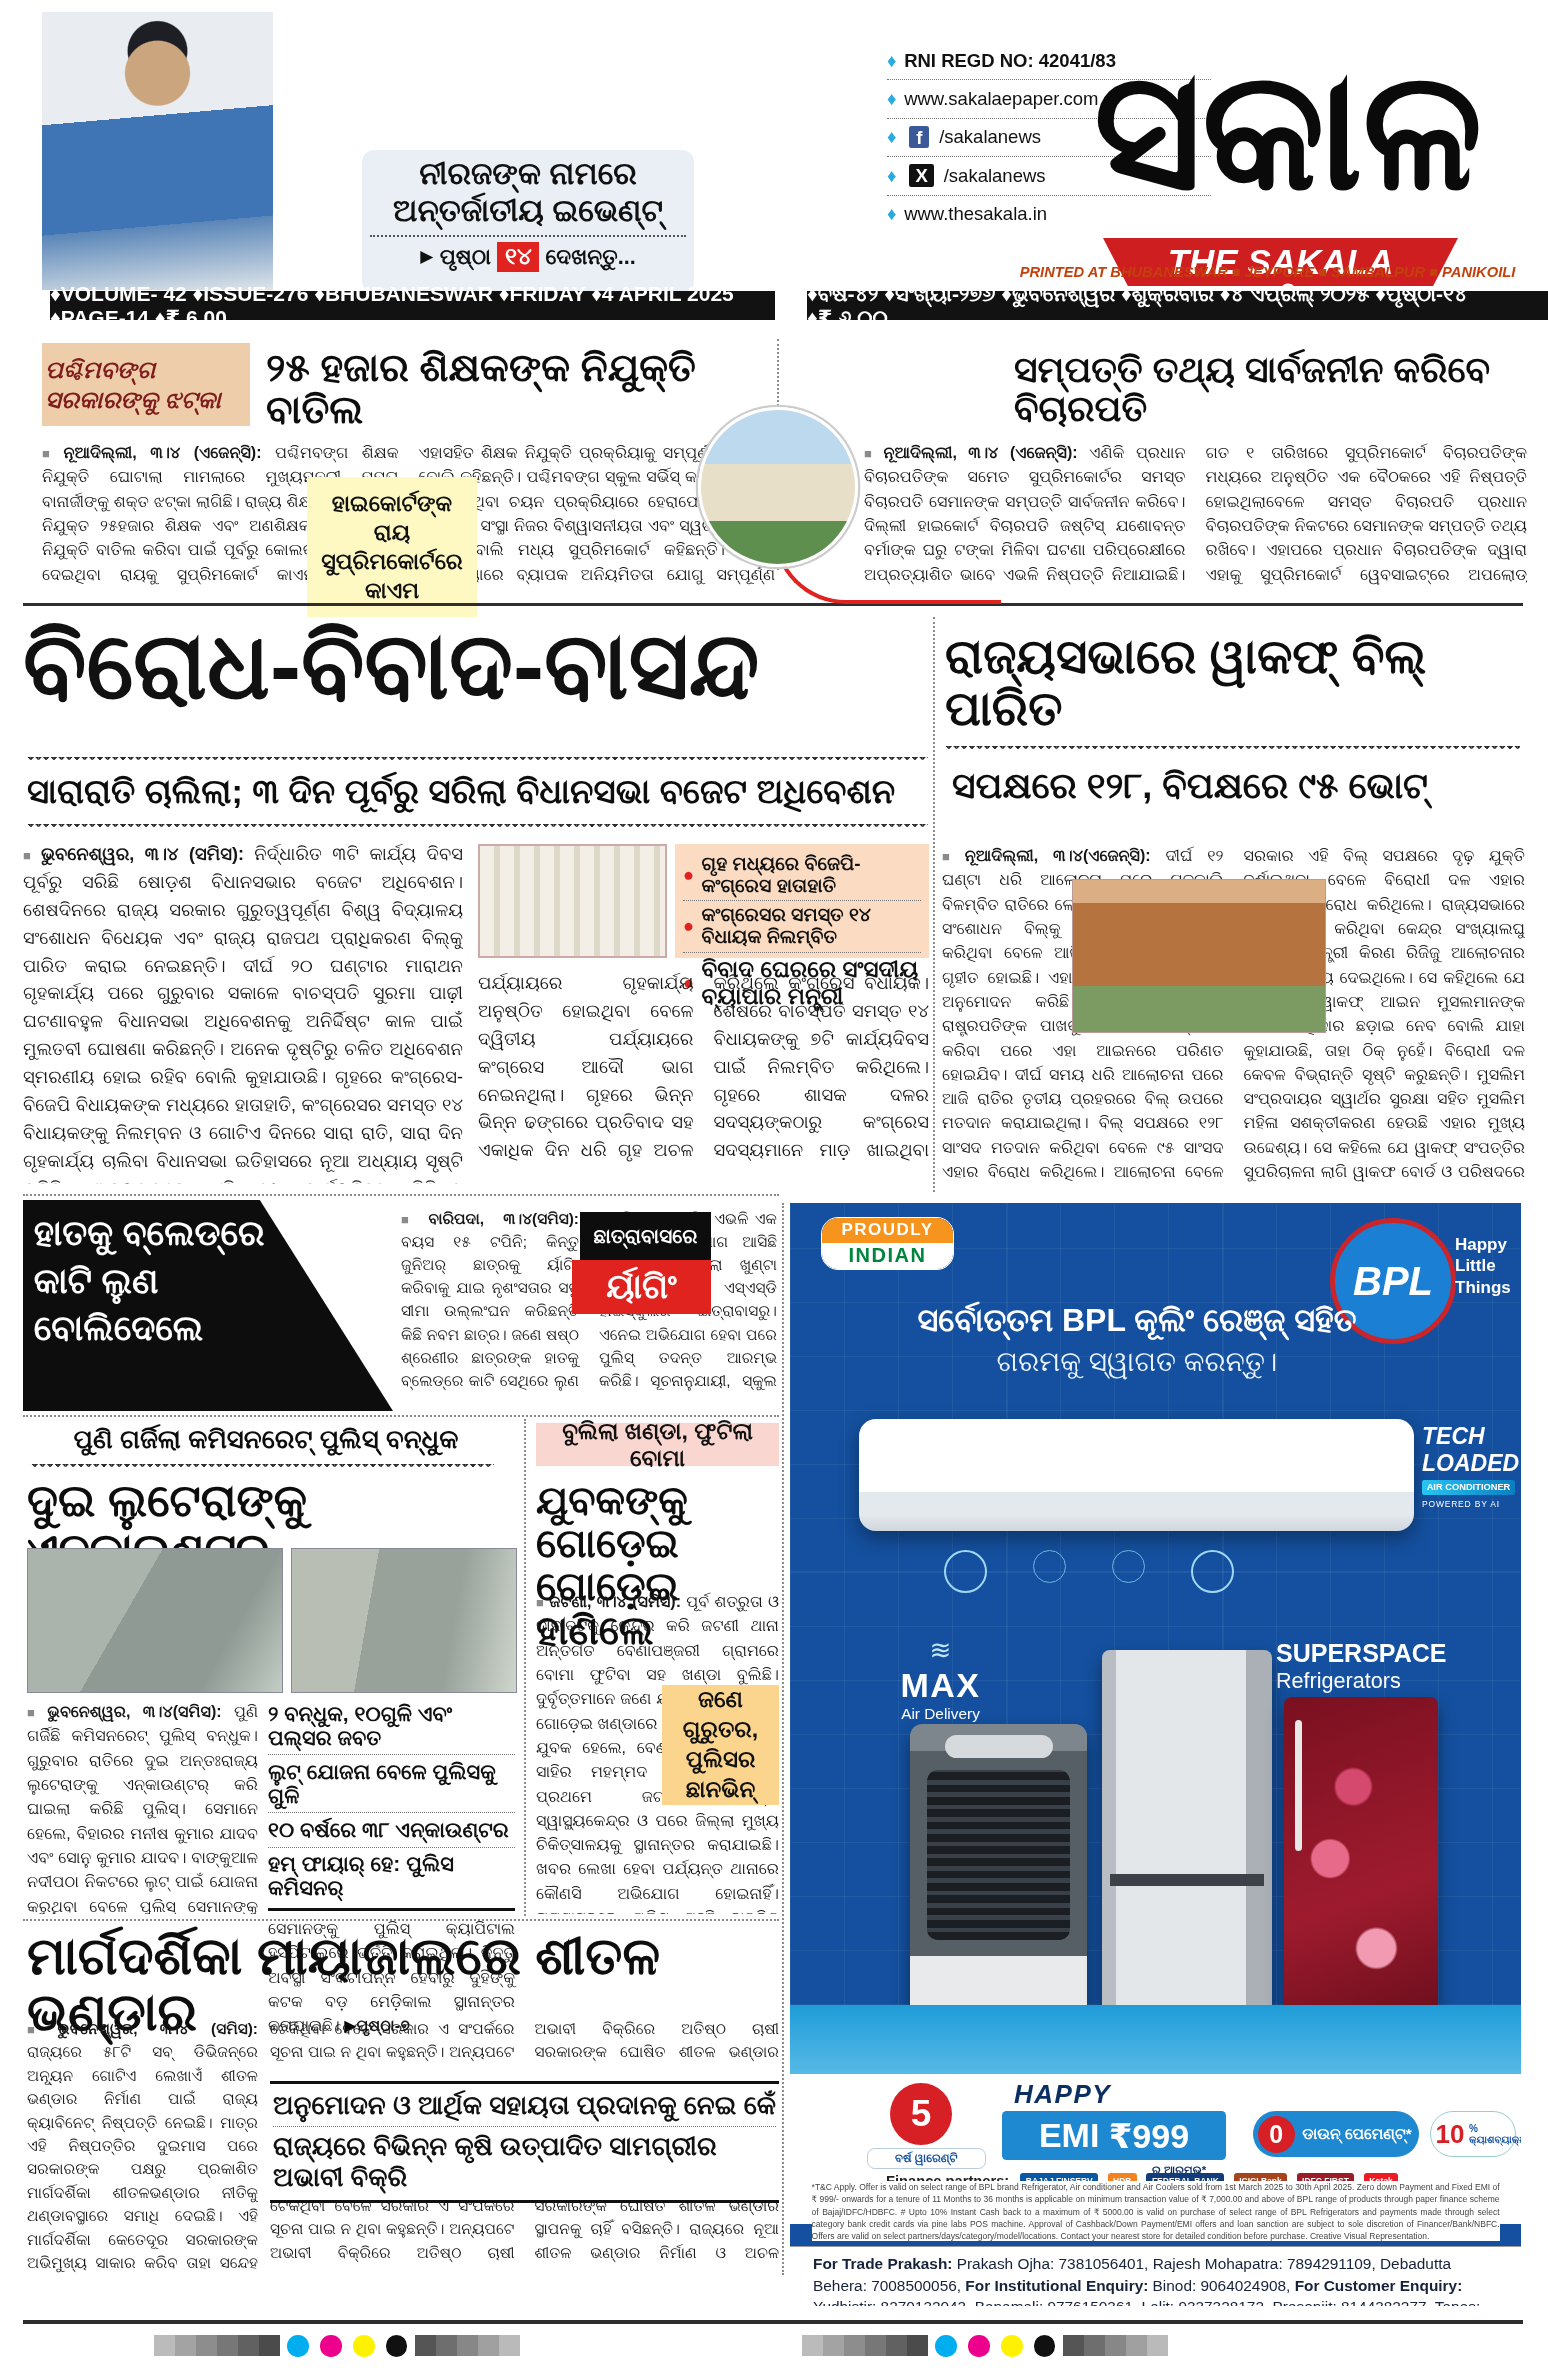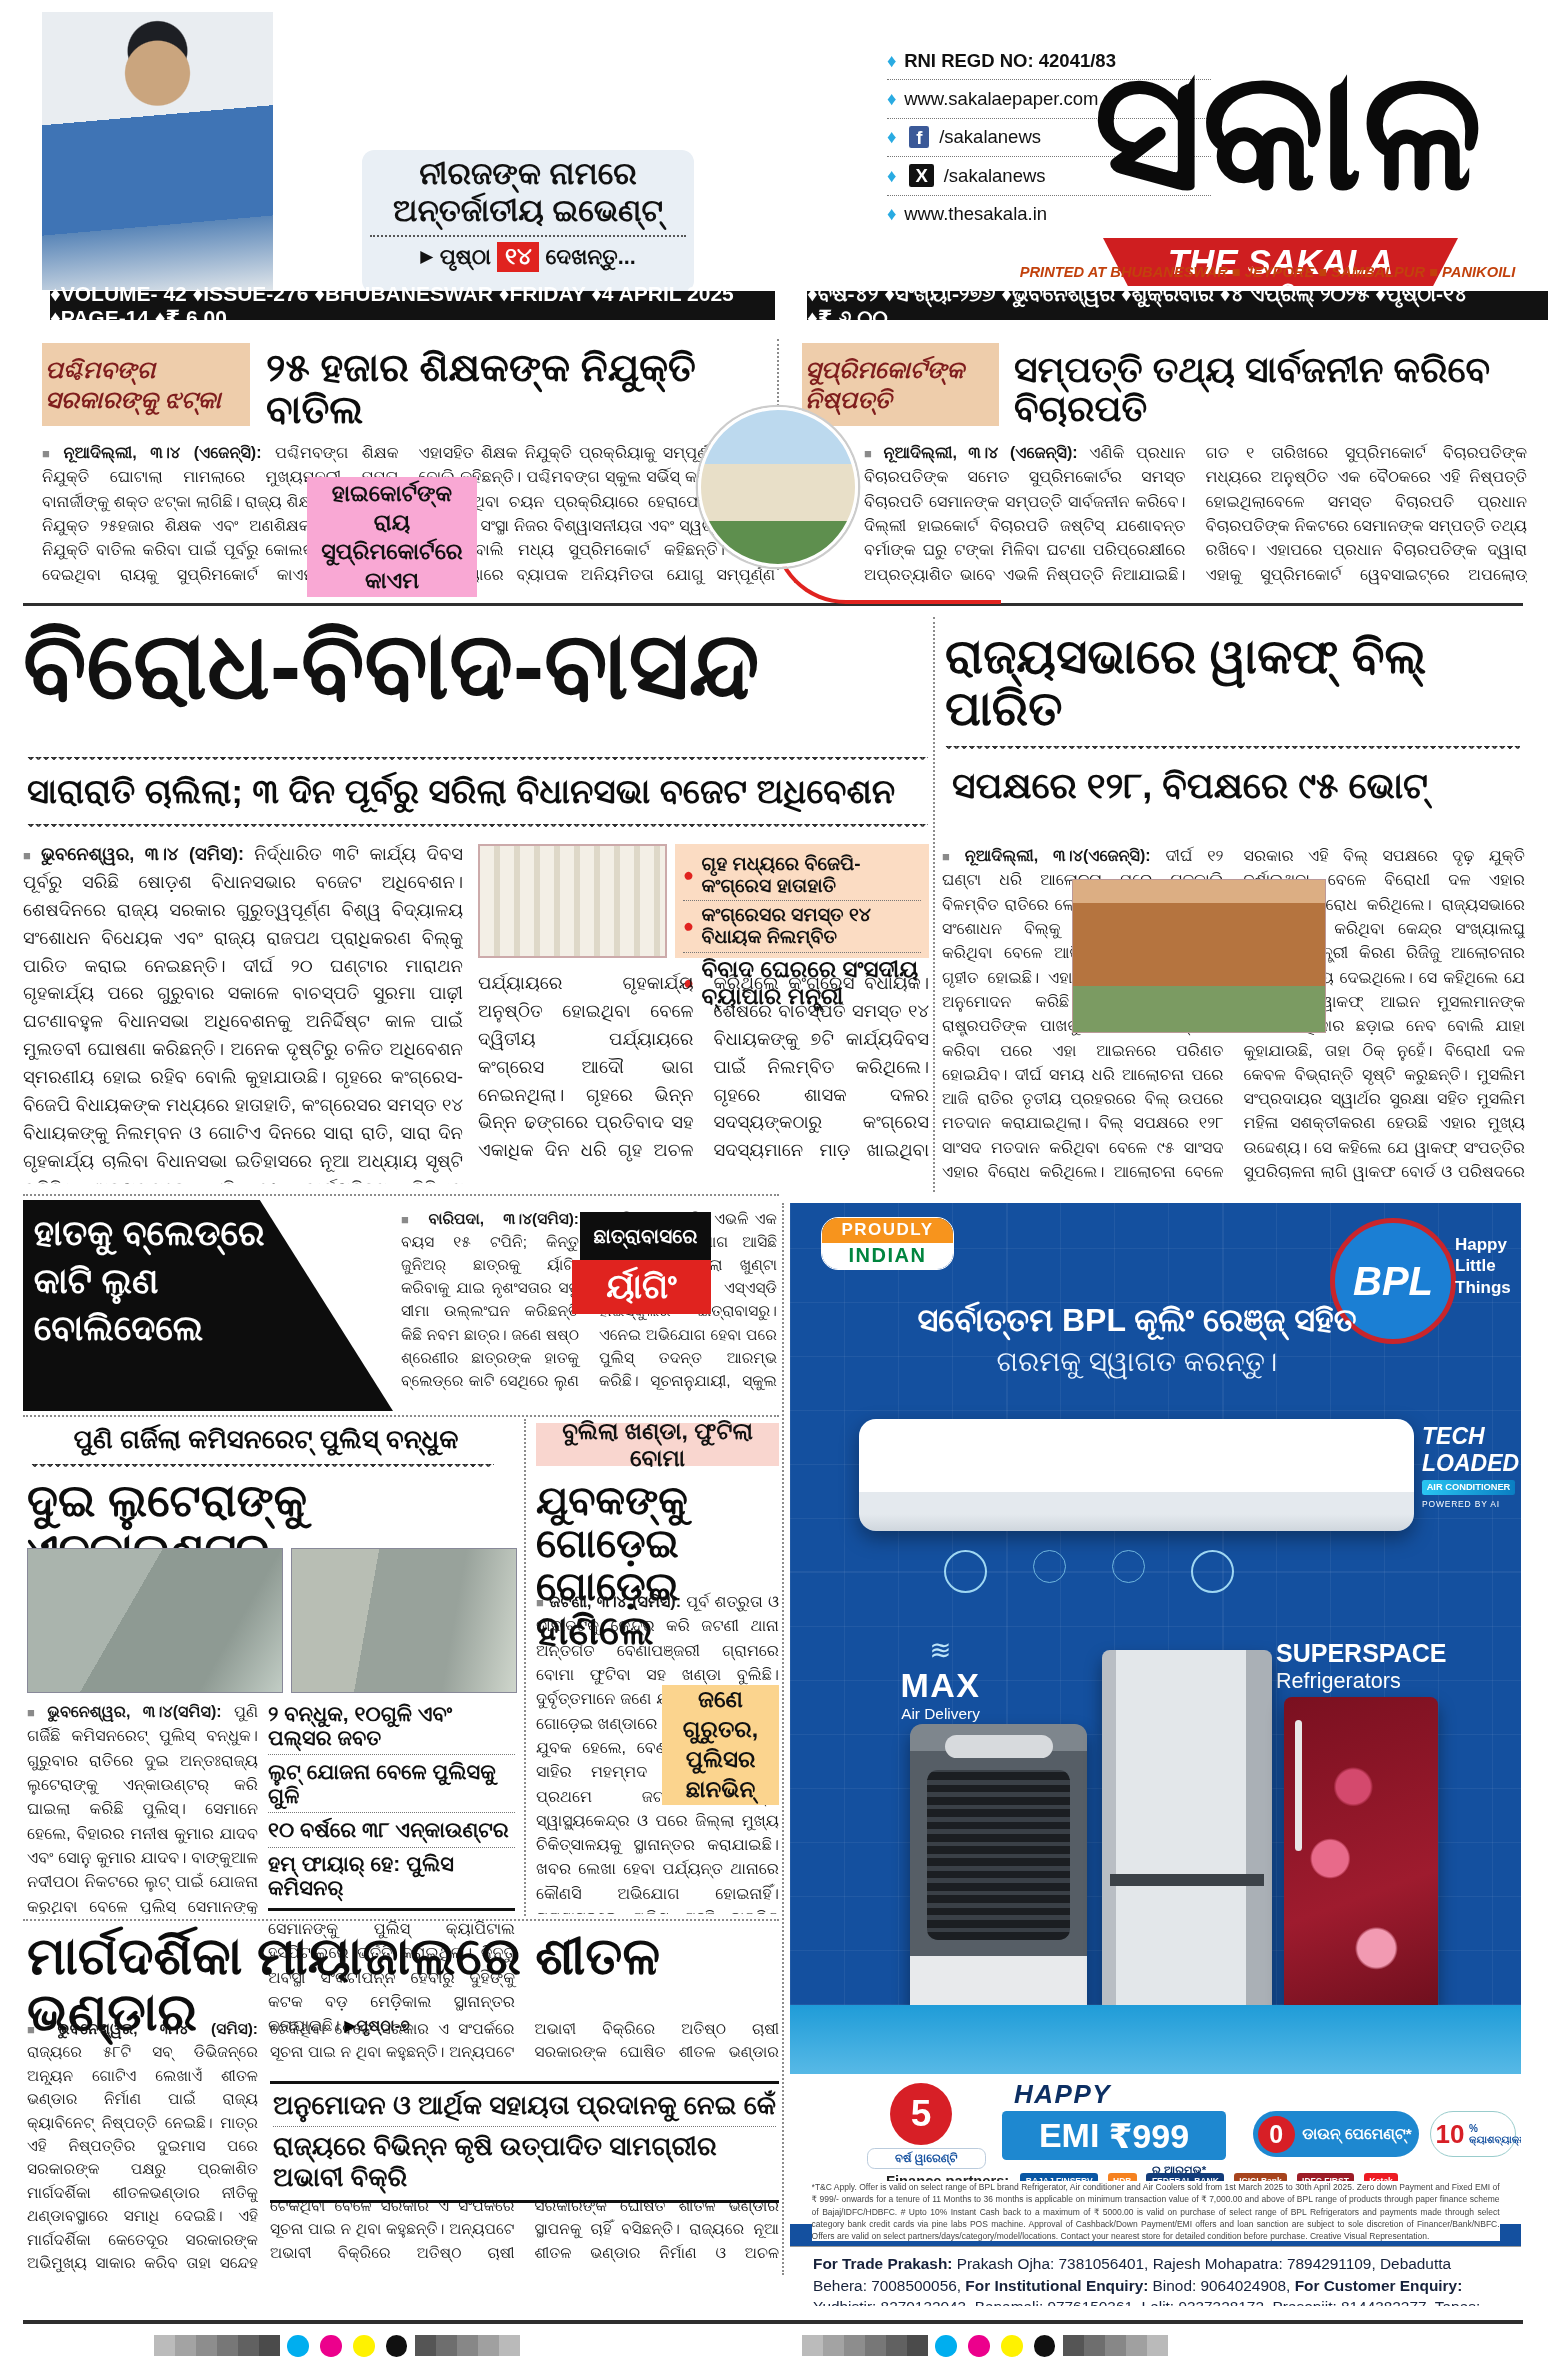--- a/index.html
+++ b/index.html
@@ -82,23 +82,22 @@
   <div class="abs infobar" style="left:807px;top:291px;width:742px;height:29px;font-size:21px;">♦ବର୍ଷ-୪୨  ♦ସଂଖ୍ୟା-୨୭୬  ♦ଭୁବନେଶ୍ୱର  ♦ଶୁକ୍ରବାର  ♦୪ ଏପ୍ରିଲ୍ ୨୦୨୫  ♦ପୃଷ୍ଠା-୧୪  ♦₹.୬.୦୦</div>
 
   <div class="abs kick" style="left:42px;top:343px;width:208px;height:83px;font-size:24px;padding:3.1px;box-sizing:border-box;">ପଶ୍ଚିମବଙ୍ଗ ସରକାରଙ୍କୁ ଝଟ୍କା</div>
   <div class="abs headline" style="left:266px;top:347px;width:509px;font-size:39px;">୨୫ ହଜାର ଶିକ୍ଷକଙ୍କ ନିଯୁକ୍ତି ବାତିଲ</div>
   <div class="abs body-txt c2 jc hidden-ovf" style="left:42px;top:441px;width:733px;height:154px;">
     <span class="sq">■</span><span class="dl">ନୂଆଦିଲ୍ଲୀ, ୩।୪ (ଏଜେନ୍ସି):</span>
     <span>ପଶ୍ଚିମବଙ୍ଗ ଶିକ୍ଷକ ନିଯୁକ୍ତି ଘୋଟାଲା ମାମଲାରେ ମୁଖ୍ୟମନ୍ତ୍ରୀ ମମତା ବାନାର୍ଜୀଙ୍କୁ ଶକ୍ତ ଝଟ୍କା ଲାଗିଛି। ରାଜ୍ୟ ଶିକ୍ଷା ବୋର୍ଡ ଦ୍ୱାରା ନିଯୁକ୍ତ ୨୫ହଜାର ଶିକ୍ଷକ ଏବଂ ଅଣଶିକ୍ଷକ କର୍ମଚାରୀଙ୍କ ନିଯୁକ୍ତି ବାତିଲ କରିବା ପାଇଁ ପୂର୍ବରୁ କୋଲକାତା ହାଇକୋର୍ଟ ଦେଇଥିବା ରାୟକୁ ସୁପ୍ରିମକୋର୍ଟ କାଏମ୍ ରଖିଛନ୍ତି। ଏହାସହିତ ଶିକ୍ଷକ ନିଯୁକ୍ତି ପ୍ରକ୍ରିୟାକୁ ସମ୍ପୂର୍ଣ୍ଣ କଳୁଷିତ ବୋଲି କହିଛନ୍ତି। ପଶ୍ଚିମବଙ୍ଗ ସ୍କୁଲ ସର୍ଭିସ୍ କମିସନ ଦ୍ୱାରା କରାଯାଇଥିବା ଚୟନ ପ୍ରକ୍ରିୟାରେ ହେରାଫେରି କରାଯିବା ସହିତ ଏହି</span>
     <span>ସଂସ୍ଥା ନିଜର ବିଶ୍ୱାସନୀୟତା ଏବଂ ସ୍ୱଚ୍ଛତା ନଷ୍ଟ କରିଛି ବୋଲି ମଧ୍ୟ ସୁପ୍ରିମକୋର୍ଟ କହିଛନ୍ତି। ଚୟନ ପ୍ରକ୍ରିୟାରେ ବ୍ୟାପକ ଅନିୟମିତତା ଯୋଗୁ ସମ୍ପୂର୍ଣ୍ଣ ଚୟନ ପ୍ରକ୍ରିୟାକୁ ତ୍ରୁଟିପୂର୍ଣ୍ଣ ଘୋଷଣା କରିବା ଠିକ୍ ଥିଲା। ଶିକ୍ଷକ ନିଯୁକ୍ତି ନେଇ ହାଇକୋର୍ଟ ଦେଇଥିବା ରାୟ ବିରୋଧରେ ରାଜ୍ୟ ସରକାର ସୁପ୍ରିମକୋର୍ଟର ଦ୍ୱାରସ୍ଥ ହୋଇଥିଲେ। ହାଇକୋର୍ଟଙ୍କ ରାୟ ଦ୍ୱାରା ଅନେକ ଲୋକ ଜୀବିକା ହରାଇବେ ଦର୍ଶାଇ ରାଜ୍ୟ ସରକାର</span>
     
   </div>
-  <div class="abs boxlabel" style="left:307px;top:477px;width:170px;height:120px;background:#f9a8d4;font-size:22.4px;line-height:1.3;padding:4.6px;box-sizing:border-box;">ହାଇକୋର୍ଟଙ୍କ ରାୟ ସୁପ୍ରିମକୋର୍ଟରେ କାଏମ</div>
-
-  <div class="abs kick" style="left:802px;top:343px;width:197px;height:83px;font-size:24px;padding:3.1px;box-sizing:border-box;">ସୁପ୍ରିମକୋର୍ଟଙ୍କ ନିଷ୍ପତ୍ତି</div>
+  <div class="abs boxlabel" style="left:307px;top:477px;width:170px;height:140px;background:#fef9c3;font-size:22.4px;line-height:1.3;padding:4.6px;box-sizing:border-box;">ହାଇକୋର୍ଟଙ୍କ ରାୟ ସୁପ୍ରିମକୋର୍ଟରେ କାଏମ</div>
+
   <div class="abs headline" style="left:1014px;top:351px;width:517px;font-size:36px;">ସମ୍ପତ୍ତି ତଥ୍ୟ ସାର୍ବଜନୀନ କରିବେ ବିଚାରପତି</div>
   <div class="abs body-txt c2 jc hidden-ovf" style="left:864px;top:441px;width:663px;height:154px;">
     <span class="sq">■</span><span class="dl">ନୂଆଦିଲ୍ଲୀ, ୩।୪ (ଏଜେନ୍ସି):</span>
     <span>ଏଣିକି ପ୍ରଧାନ ବିଚାରପତିଙ୍କ ସମେତ ସୁପ୍ରିମକୋର୍ଟର ସମସ୍ତ ବିଚାରପତି ସେମାନଙ୍କ ସମ୍ପତ୍ତି ସାର୍ବଜନୀନ କରିବେ। ଦିଲ୍ଲୀ ହାଇକୋର୍ଟ ବିଚାରପତି ଜଷ୍ଟିସ୍ ଯଶୋବନ୍ତ ବର୍ମାଙ୍କ ଘରୁ ଟଙ୍କା ମିଳିବା ଘଟଣା ପରିପ୍ରେକ୍ଷୀରେ ଅପ୍ରତ୍ୟାଶିତ ଭାବେ ଏଭଳି ନିଷ୍ପତ୍ତି ନିଆଯାଇଛି। ଗତ ୧ ତାରିଖରେ ସୁପ୍ରିମକୋର୍ଟ ବିଚାରପତିଙ୍କ ମଧ୍ୟରେ ଅନୁଷ୍ଠିତ ଏକ ବୈଠକରେ ଏହି ନିଷ୍ପତ୍ତି ହୋଇଥିଲାବେଳେ ସମସ୍ତ ବିଚାରପତି ପ୍ରଧାନ ବିଚାରପତିଙ୍କ ନିକଟରେ ସେମାନଙ୍କ ସମ୍ପତ୍ତି ତଥ୍ୟ ରଖିବେ। ଏହାପରେ ପ୍ରଧାନ ବିଚାରପତିଙ୍କ</span>
     <span>ଦ୍ୱାରା ଏହାକୁ ସୁପ୍ରିମକୋର୍ଟ ୱେବସାଇଟ୍‌ରେ ଅପଲୋଡ୍ କରାଯିବ ବୋଲି କୁହାଯାଇଛି। ସୁପ୍ରିମକୋର୍ଟ ବିଚାରପତିମାନଙ୍କ ସ୍ୱଚ୍ଛତାକୁ ସୁନିଶ୍ଚିତ କରିବା ଲାଗି ଏହି ପଦକ୍ଷେପ ନିଆଯାଇଛି। ମିଳିଥିବା ସୂଚନା ଅନୁସାରେ ଏପ୍ରିଲ ୧ରେ ଅନୁଷ୍ଠିତ ପୂର୍ଣ୍ଣକୋର୍ଟ ବୈଠକରେ ବିଚାରପତିମାନେ ଭାରତର ପ୍ରଧାନ ବିଚାରପତିଙ୍କ ନିକଟରେ ସେମାନଙ୍କର ସମ୍ପତ୍ତି ପ୍ରକାଶ କରିବାକୁ ନିଷ୍ପତ୍ତି ନେଇଥିଲେ। ଏହି ବୈଠକରେ ଯେଉଁ ନିଷ୍ପତ୍ତି ହୋଇଥିଲା ତାହାର ଏକ ନକଲ ମଧ୍ୟ ସାର୍ବଜନୀନ କରାଯାଇଛି। ଉଲ୍ଲେଖଯୋଗ୍ୟ ଯେ, ଏବେ ସୁପ୍ରିମକୋର୍ଟ ବିଚାରପତିଙ୍କ ସଂଖ୍ୟା ୩୩ ରହିଛି।</span>
   </div>
 
   <div class="abs" style="left:698px;top:407px;width:154px;height:154px;border-radius:50%;border:3.9px solid #fff;box-shadow:0 0 0 2.3px #ccc;z-index:5;background:
        linear-gradient(180deg,#bcd9ee 0 35%,#e8dfc8 35% 72%,#5e8f4e 72% 100%);"></div>
   <div class="abs" style="left:773px;top:531px;width:224px;height:69px;border-left:4.6px solid #e0231f;border-bottom:4.6px solid #e0231f;border-bottom-left-radius:73px;z-index:4;"></div>

